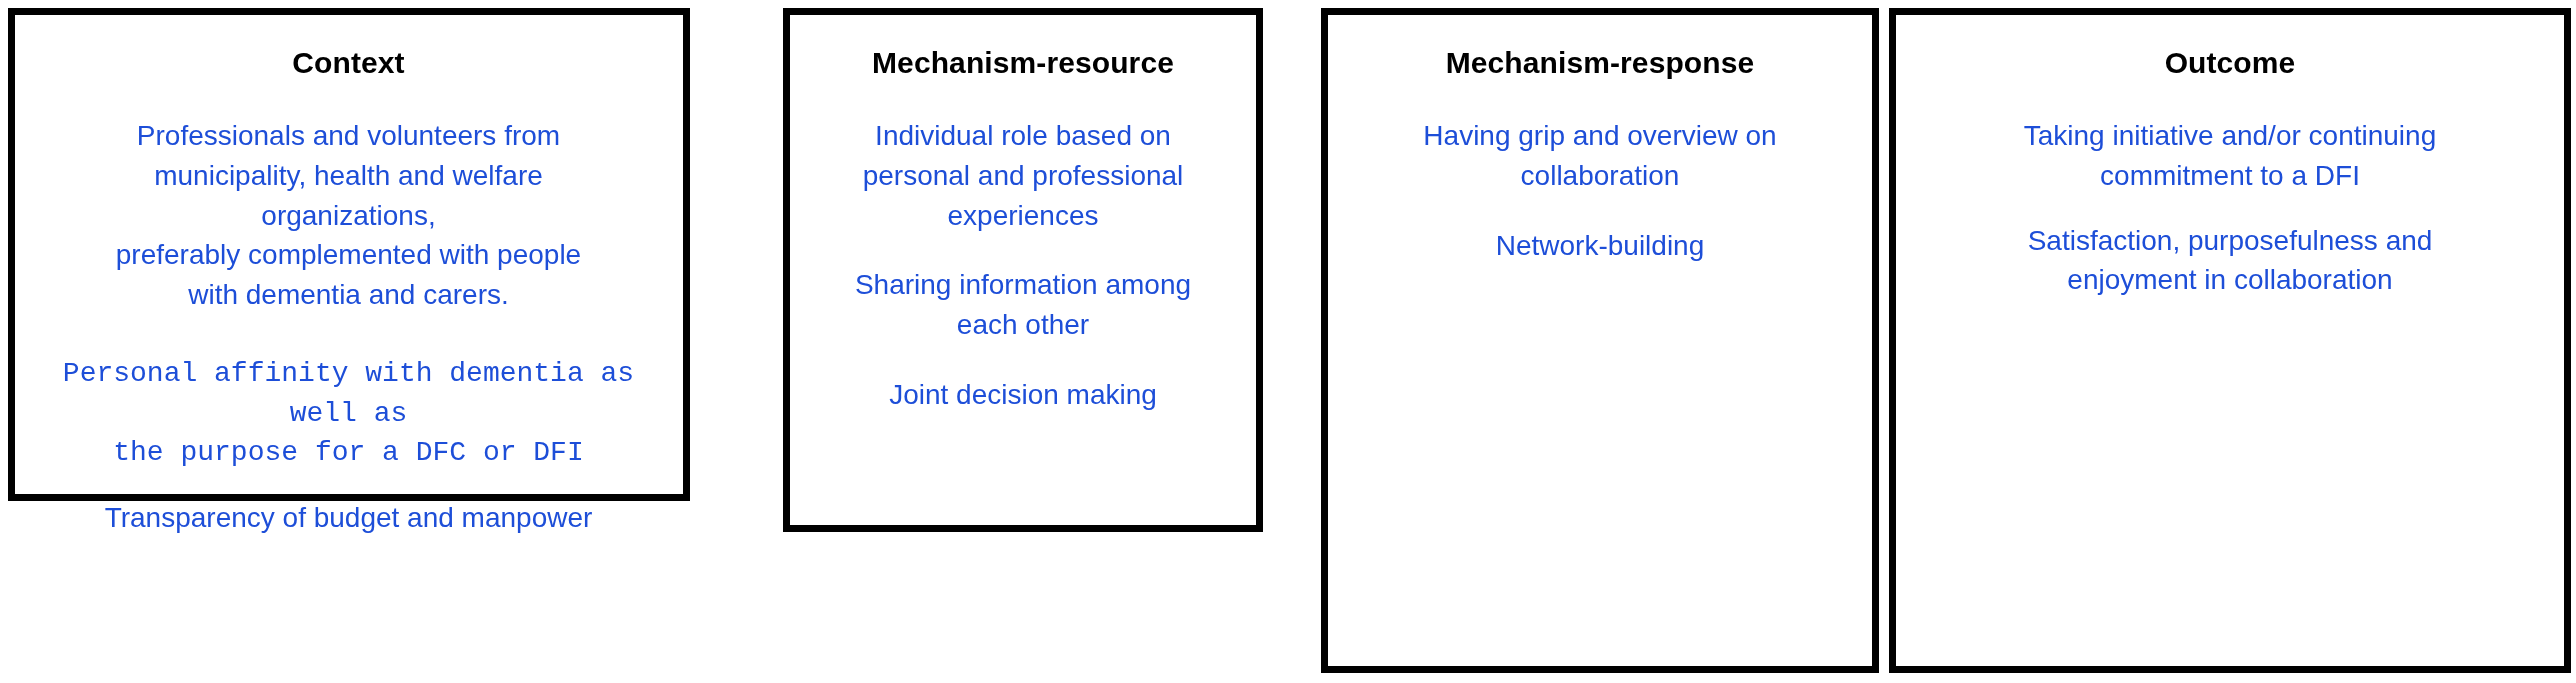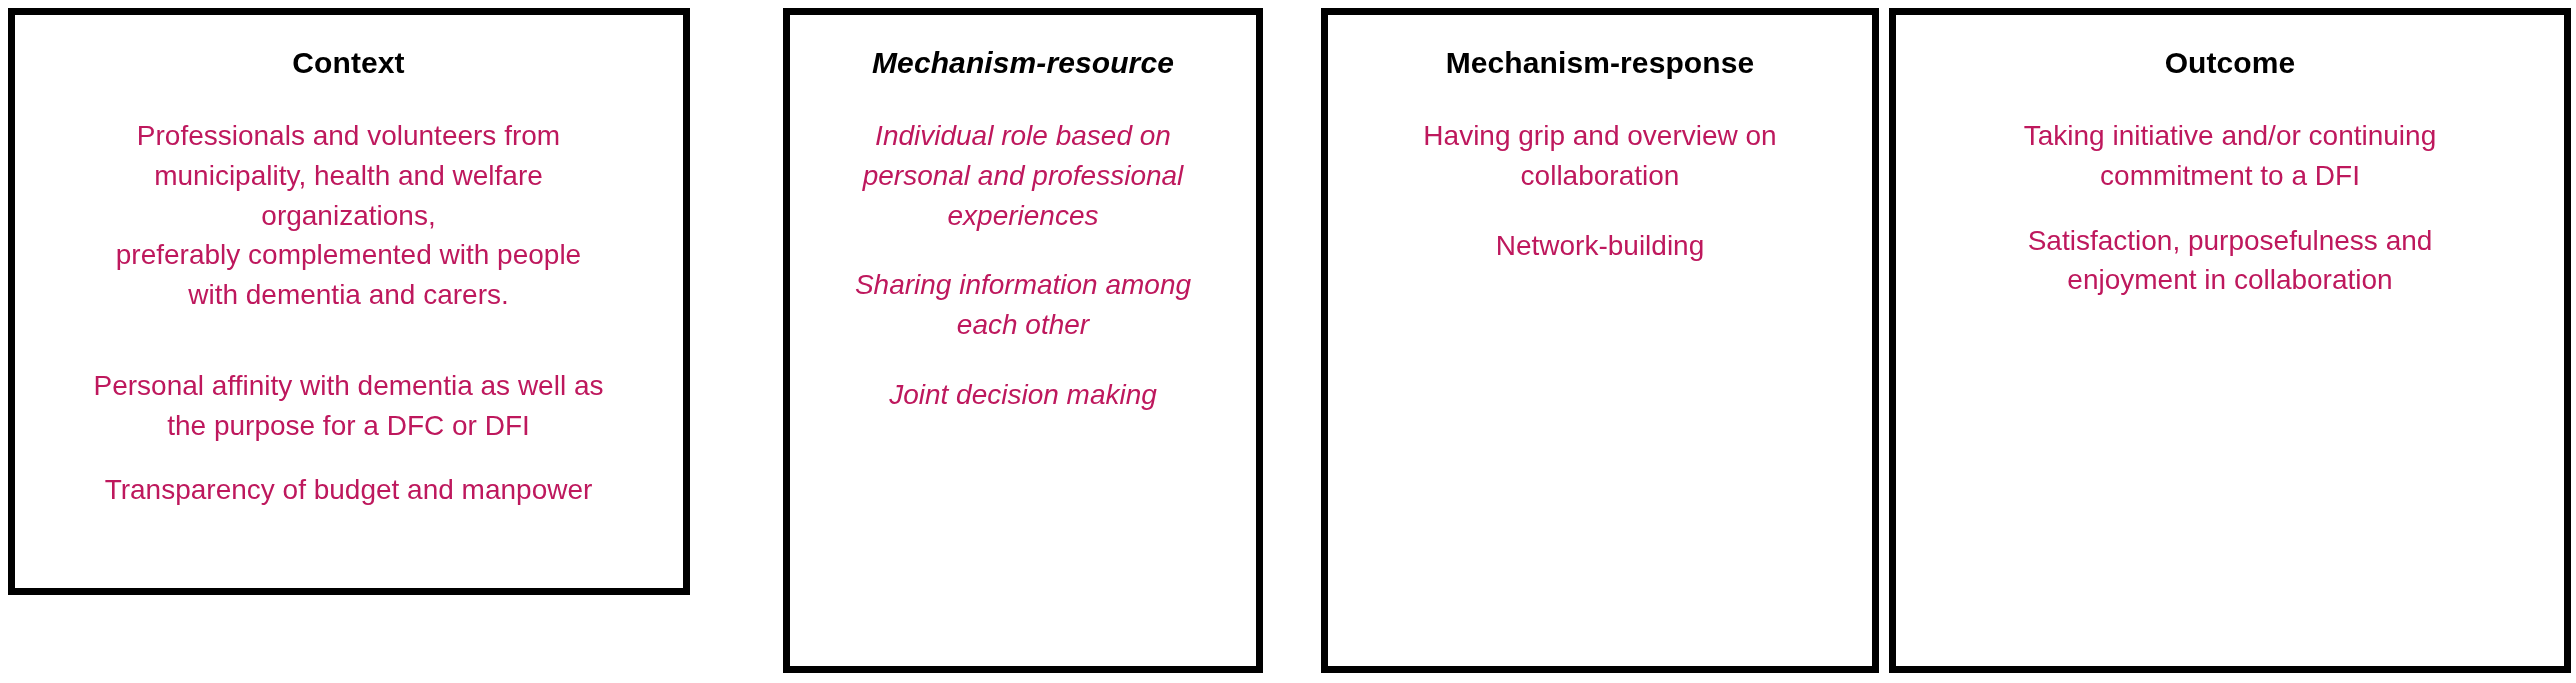--- a/index.html
+++ b/index.html
@@ -39,32 +39,32 @@
     padding: 31px 7.5px 0 7.5px;
   }
   .box-body {
     padding: 0 25.4px;
     margin: 0;
   }
   .body-block {
     text-align: center;
     font-size: 28px;
     line-height: 1.42;
-    color: #be185d;
+    color: #1d4ed8;
     margin: 0;
     white-space: pre-line;
   }
-  .body-block.gap-lg { margin-top: 51px; }
+  .body-block.gap-lg { margin-top: 39px; font-family: Liberation Mono, monospace; }
   .body-block.gap-md { margin-top: 25px; }
   .body-block.gap-sm { margin-top: 30px; }
   .body-block.first  { margin-top: 36px; }
 
   
-  #box-context          { left: 7.5px;   top: 7.5px; width: 682px; height: 587px; }
-  #box-mechanism-resource { left: 783px; top: 7.5px; width: 480px; height: 665px; font-style: italic; }
+  #box-context          { left: 7.5px;   top: 7.5px; width: 682px; height: 493px; }
+  #box-mechanism-resource { left: 783px; top: 7.5px; width: 480px; height: 524px; }
   #box-mechanism-response { left: 1321px; top: 7.5px; width: 558px; height: 665px; }
   #box-outcome          { left: 1889px; top: 7.5px; width: 682px; height: 665px; }
 
   #box-context   .box-body { padding: 0 34px; }
   #box-outcome   .box-body { padding: 0 43px; }
   #box-mechanism-resource .box-body { padding: 0 22.4px; }
   #box-mechanism-response .box-body { padding: 0 19.4px; }
 </style>
 </head>
 <body>

